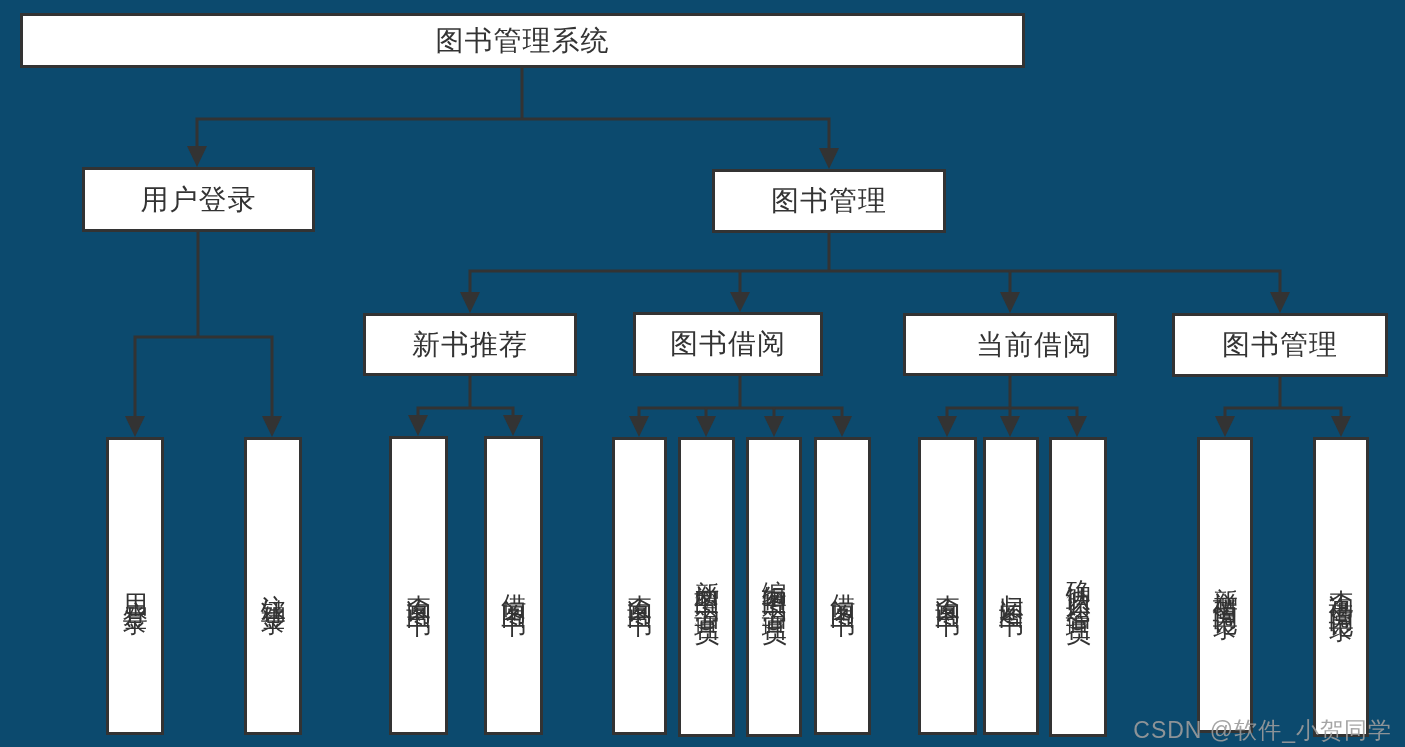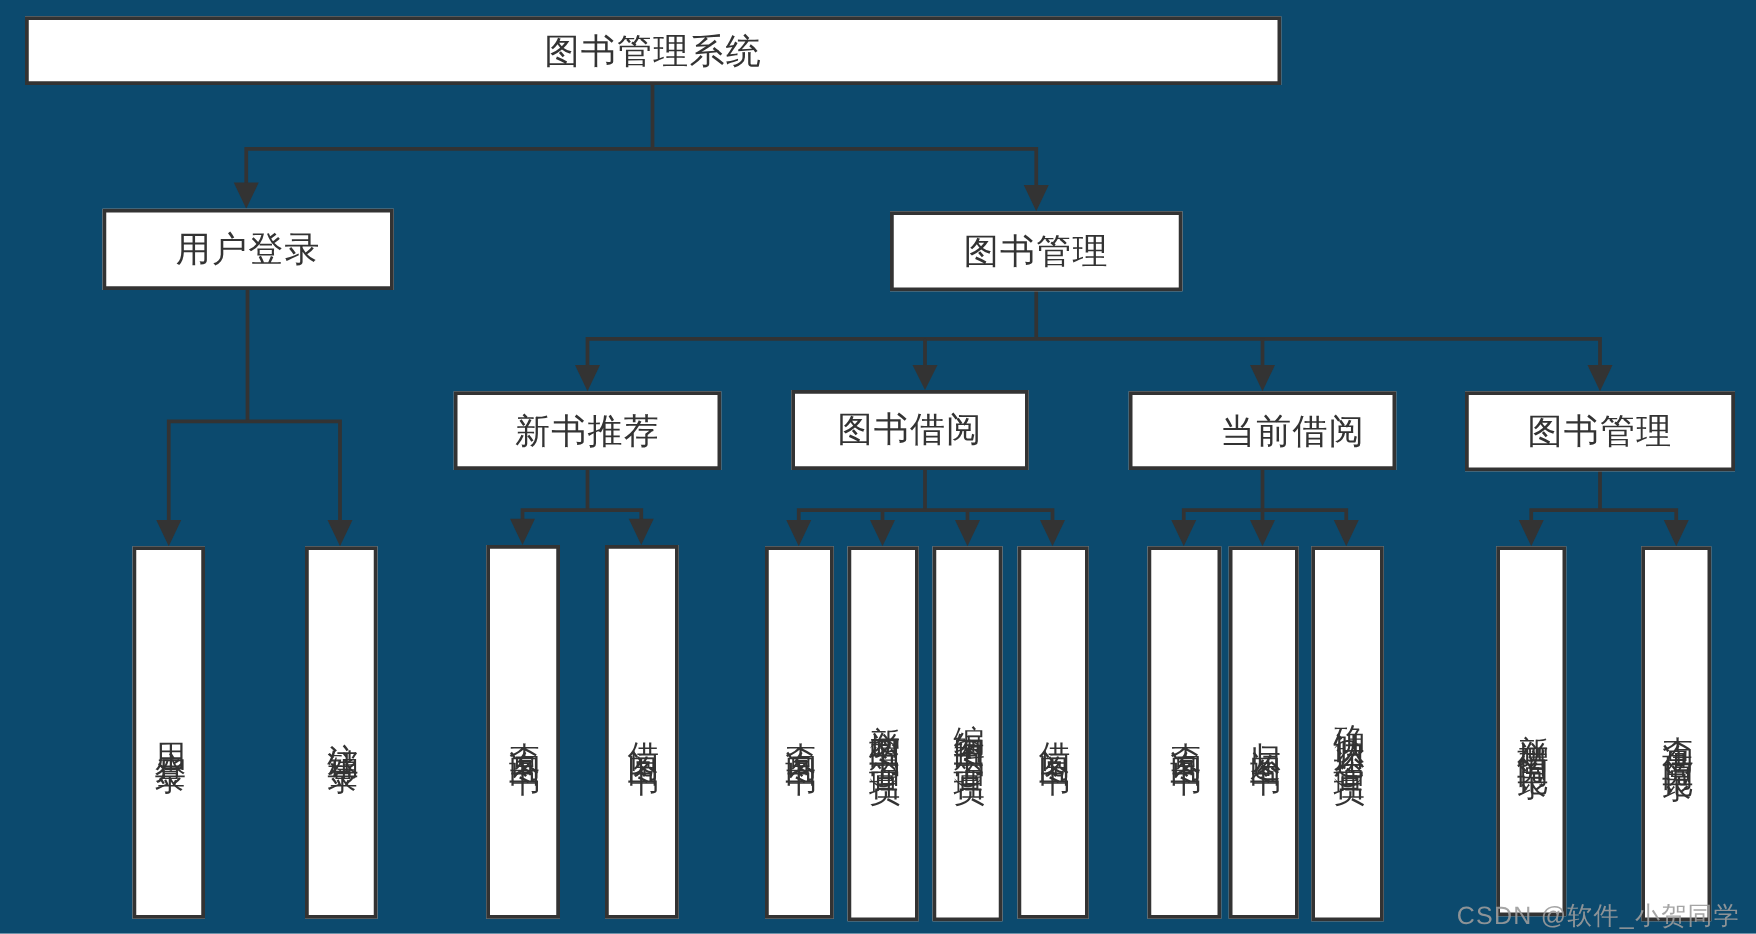--- a/index.html
+++ b/index.html
@@ -54,21 +54,21 @@
     font-size:25px;
     letter-spacing:6px;
     line-height:1.1;
     white-space:nowrap;
     color:var(--color-text,#333);
   }
   .watermark{
     position:absolute;
     right:13px;
     bottom:1px;
-    font-size:20px;
+    font-size:23px;
     letter-spacing:1px;
     color:var(--color-watermark,#9c9c9c);
     opacity:.9;
     white-space:nowrap;
   }
 </style>
 </head>
 <body>
 
 <div class="canvas">

